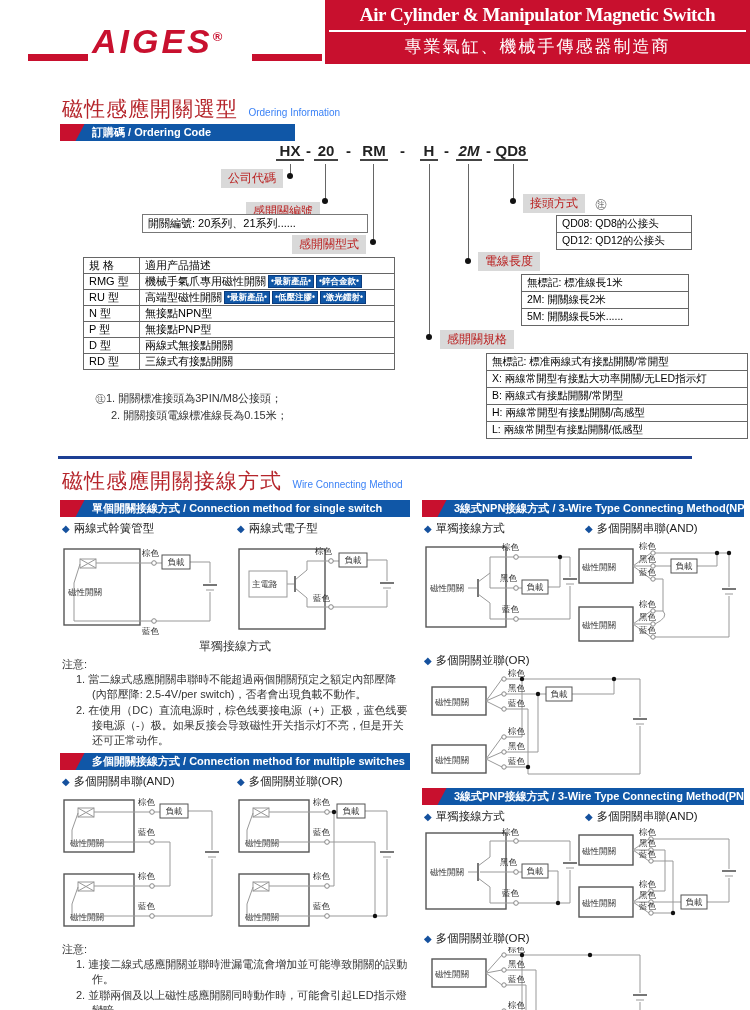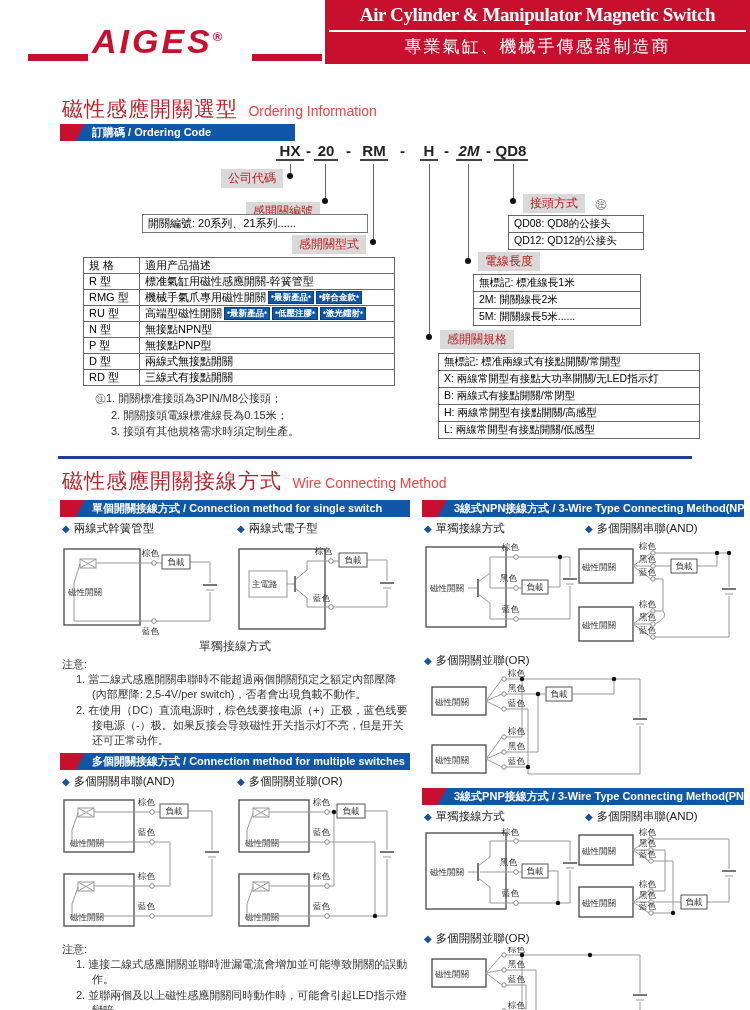--- a/index.html
+++ b/index.html
@@ -12,37 +12,37 @@
   .logo-bar { position:absolute; height:7px; background:#c8102e; }
   .bar-l { left:28px; top:54px; width:60px; }
   .bar-r { left:252px; top:54px; width:70px; }
   .top-banner { position:absolute; left:325px; top:0; width:425px; height:64px; background:#c8102e; color:#fff; text-align:center; }
   .top-banner .t1 { font-family:"Liberation Serif",serif; font-weight:bold; font-size:19px; line-height:30px; border-bottom:2px solid #fff; margin:0 4px; letter-spacing:-0.4px; }
   .top-banner .t2 { font-size:17px; line-height:30px; letter-spacing:2px; }
 
   
   .sec-title { position:absolute; left:62px; }
   .sec-title .zh { color:#b5252b; font-size:21px; font-weight:normal; font-family:"Liberation Serif",serif; letter-spacing:1px; }
-  .sec-title .en { color:#ef4444; font-size:14px; margin-left:6px; }
+  .sec-title .en { color:#3b82f6; font-size:10px; margin-left:6px; }
 
   
   .bluebar { position:relative; background:#1057a7; color:#fff; font-size:11px; font-weight:bold; height:17px; line-height:17px; padding-left:32px; white-space:nowrap; overflow:hidden; }
   .bluebar::before { content:""; position:absolute; left:-6px; top:0; width:26px; height:17px; background:#c8102e; transform:skewX(-28deg); }
 
   
   .otree { position:absolute; left:0; top:122px; width:750px; height:338px; }
   .oc-banner { position:absolute; left:60px; top:2px; width:235px; }
   .seg { position:absolute; top:20px; font-size:15px; font-weight:bold; color:#222; border-bottom:2px solid #444; text-align:center; }
   .segdash { position:absolute; top:20px; font-size:15px; font-weight:bold; color:#222; }
   .vline { position:absolute; width:1px; background:#666; }
   .odot { position:absolute; width:6px; height:6px; border-radius:50%; background:#111; }
   .glabel { position:absolute; background:#d9d9d9; color:#b91c1c; font-size:12px; padding:1px 7px; font-family:"Liberation Serif",serif; white-space:nowrap; }
   .notemark { background:none; padding-left:3px; color:#444; }
   .obox { position:absolute; border:1px solid #777; background:#fff; font-size:11px; padding:1px 5px; white-space:nowrap; }
-  .stack { position:absolute; }
+  .stack { position:absolute;margin-left:48px; }
   .stack .srow { border:1px solid #666; background:#fff; font-size:10.5px; padding:1px 5px; margin-top:-1px; white-space:nowrap; }
   table.ttable { position:absolute; left:83px; top:135px; width:312px; border-collapse:collapse; }
   table.ttable td { border:1px solid #666; font-size:11px; padding:0 5px; height:15px; white-space:nowrap; }
   table.ttable td.c1 { width:56px; }
   .badge { display:inline-block; background:#1057a7; color:#fff; font-size:8.5px; font-weight:bold; padding:0 2px; margin-left:2px; border:1px solid #0a3c7e; line-height:11px; vertical-align:1px; }
   .s1notes { position:absolute; left:95px; top:268px; font-size:11px; color:#333; line-height:1.5; }
   .s1notes .nrow { padding-left:16px; }
   .s1notes .first { padding-left:0; }
 
   .divider { position:absolute; left:58px; top:456px; width:634px; height:3px; background:#1c3f94; }
@@ -143,24 +143,20 @@
       <div class="srow">L: 兩線常開型有接點開關/低感型</div>
     </div>
 
     <table class="ttable">
       <tbody>
           <tr>
             <td class="c1">規  格</td>
             <td>適用产品描述</td>
           </tr>
       <tr>
-            <td class="c1">R  型</td>
-            <td>標准氣缸用磁性感應開關-幹簧管型</td>
-          </tr>
-      <tr>
             <td class="c1">RMG 型</td>
             <td><span>機械手氣爪專用磁性開關</span><span class="badge">•最新產品•</span><span class="badge">•鋅合金款•</span></td>
           </tr>
       <tr>
             <td class="c1">RU 型</td>
             <td><span>高端型磁性開關</span><span class="badge">•最新產品•</span><span class="badge">•低壓注膠•</span><span class="badge">•激光鐳射•</span></td>
           </tr>
       <tr>
             <td class="c1">N  型</td>
             <td>無接點NPN型</td>
@@ -176,21 +172,20 @@
       <tr>
             <td class="c1">RD 型</td>
             <td>三線式有接點開關</td>
           </tr>
     </tbody>
       </table>
 
     <div class="s1notes">
       <div class="nrow first"><span>㊟</span><span>1. 開關標准接頭為3PIN/M8公接頭；</span></div>
       <div class="nrow">2. 開關接頭電線標准線長為0.15米；</div>
-      <div class="nrow">3. 接頭有其他規格需求時須定制生產。</div>
     </div>
   </div>
 
   <div class="divider"></div>
 
   <div class="sec-title" style="top:467px;">
     <span class="zh">磁性感應開關接線方式</span>
     <span class="en">Wire Connecting Method</span>
   </div>
 

